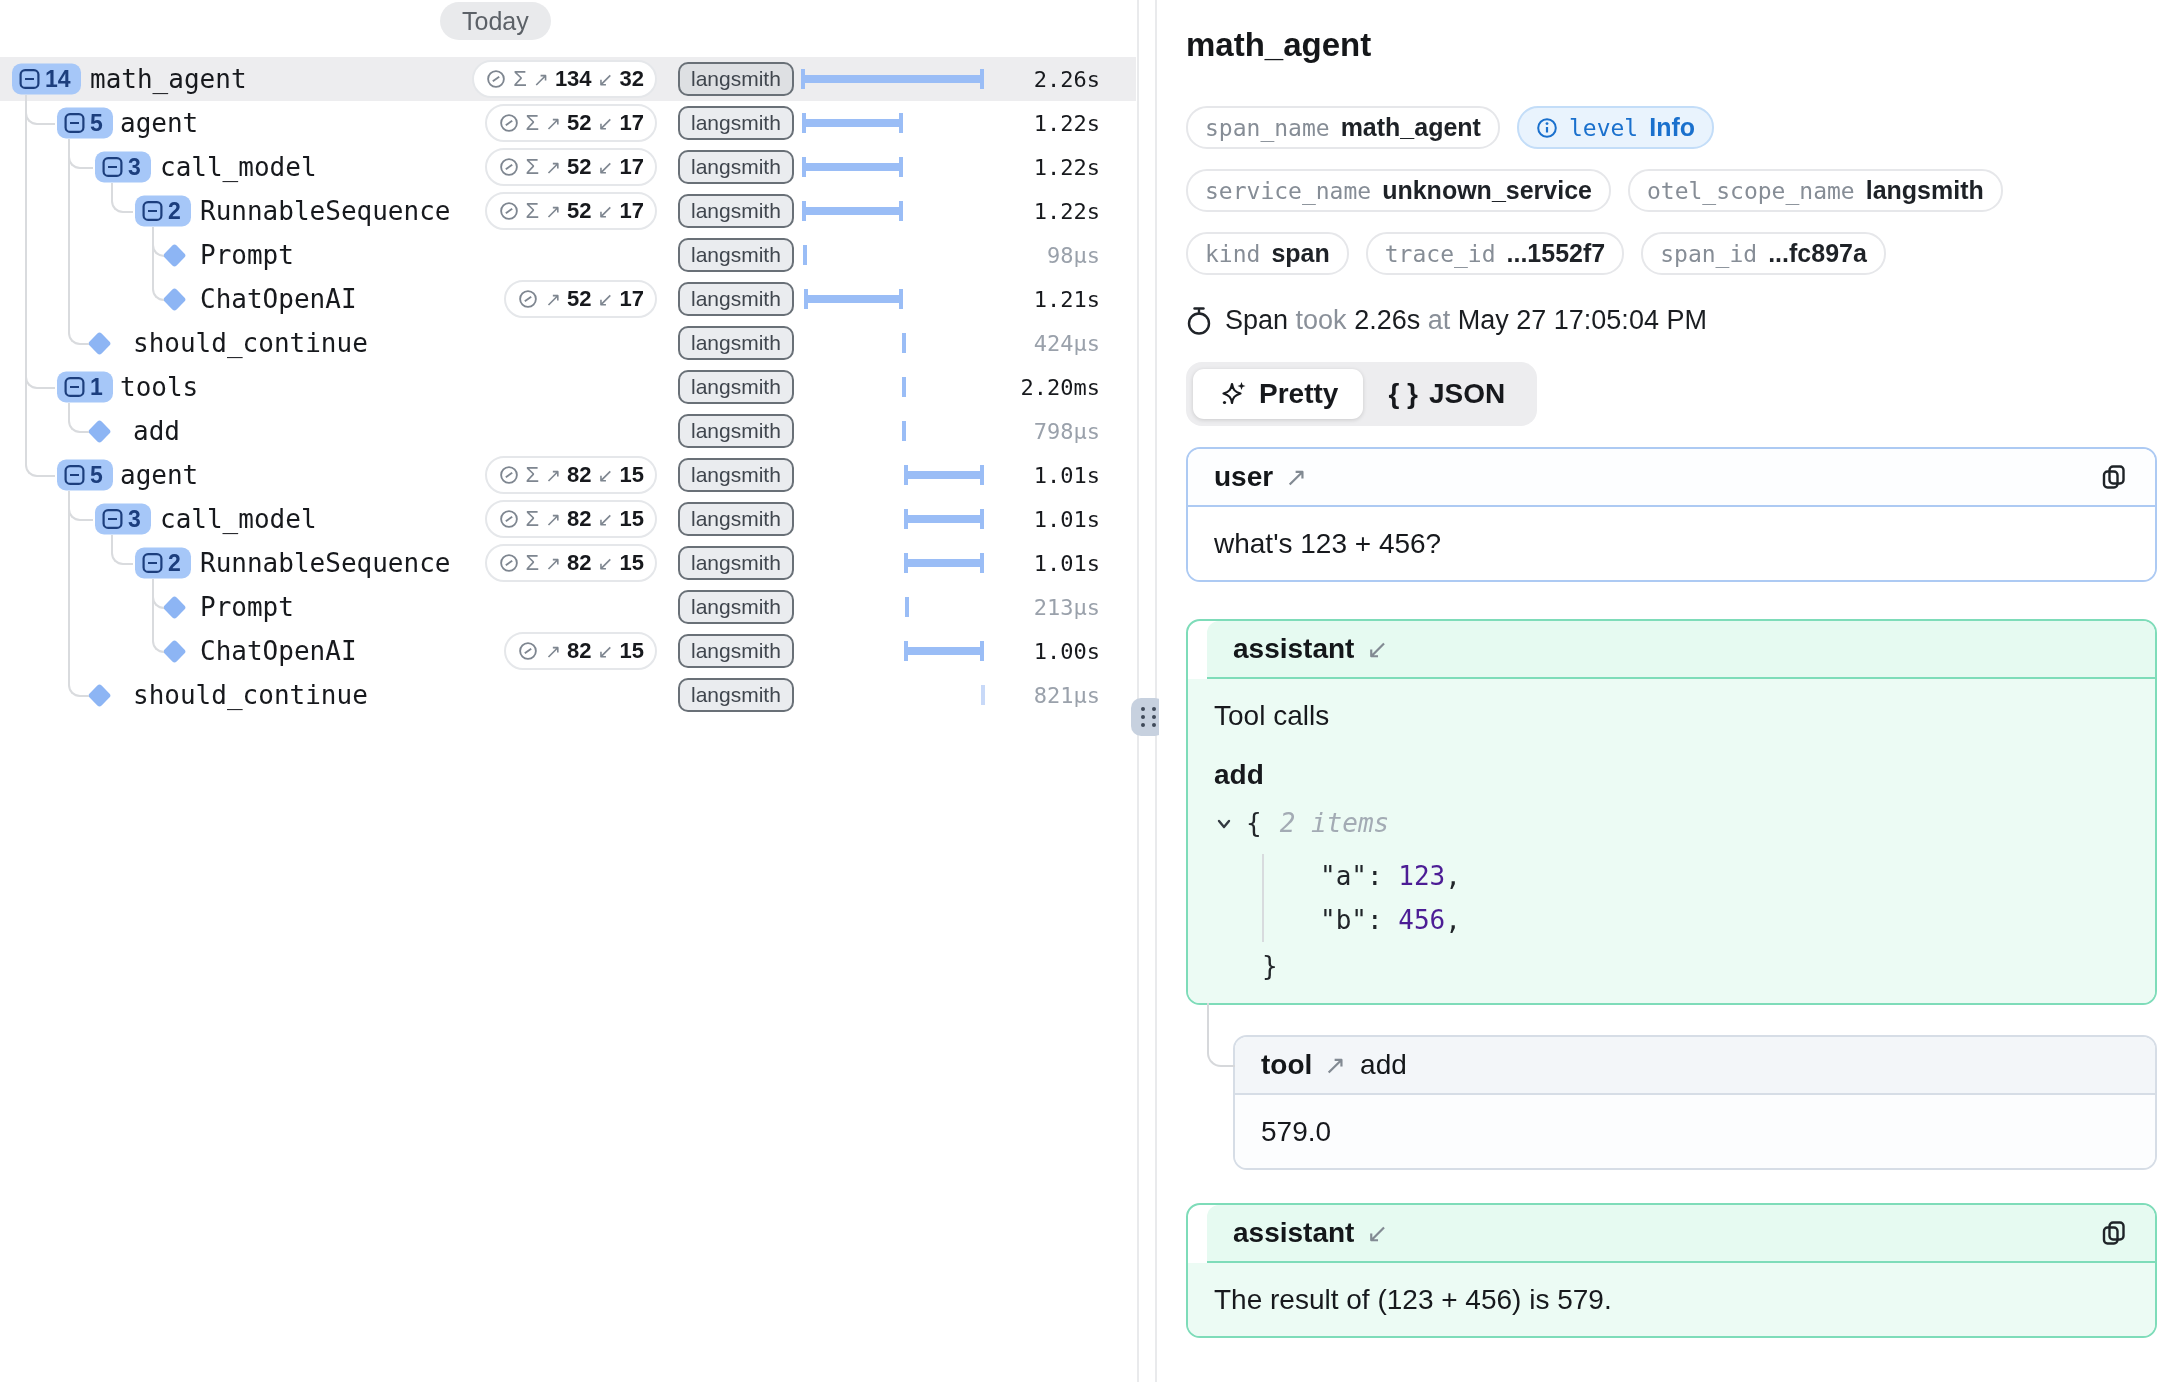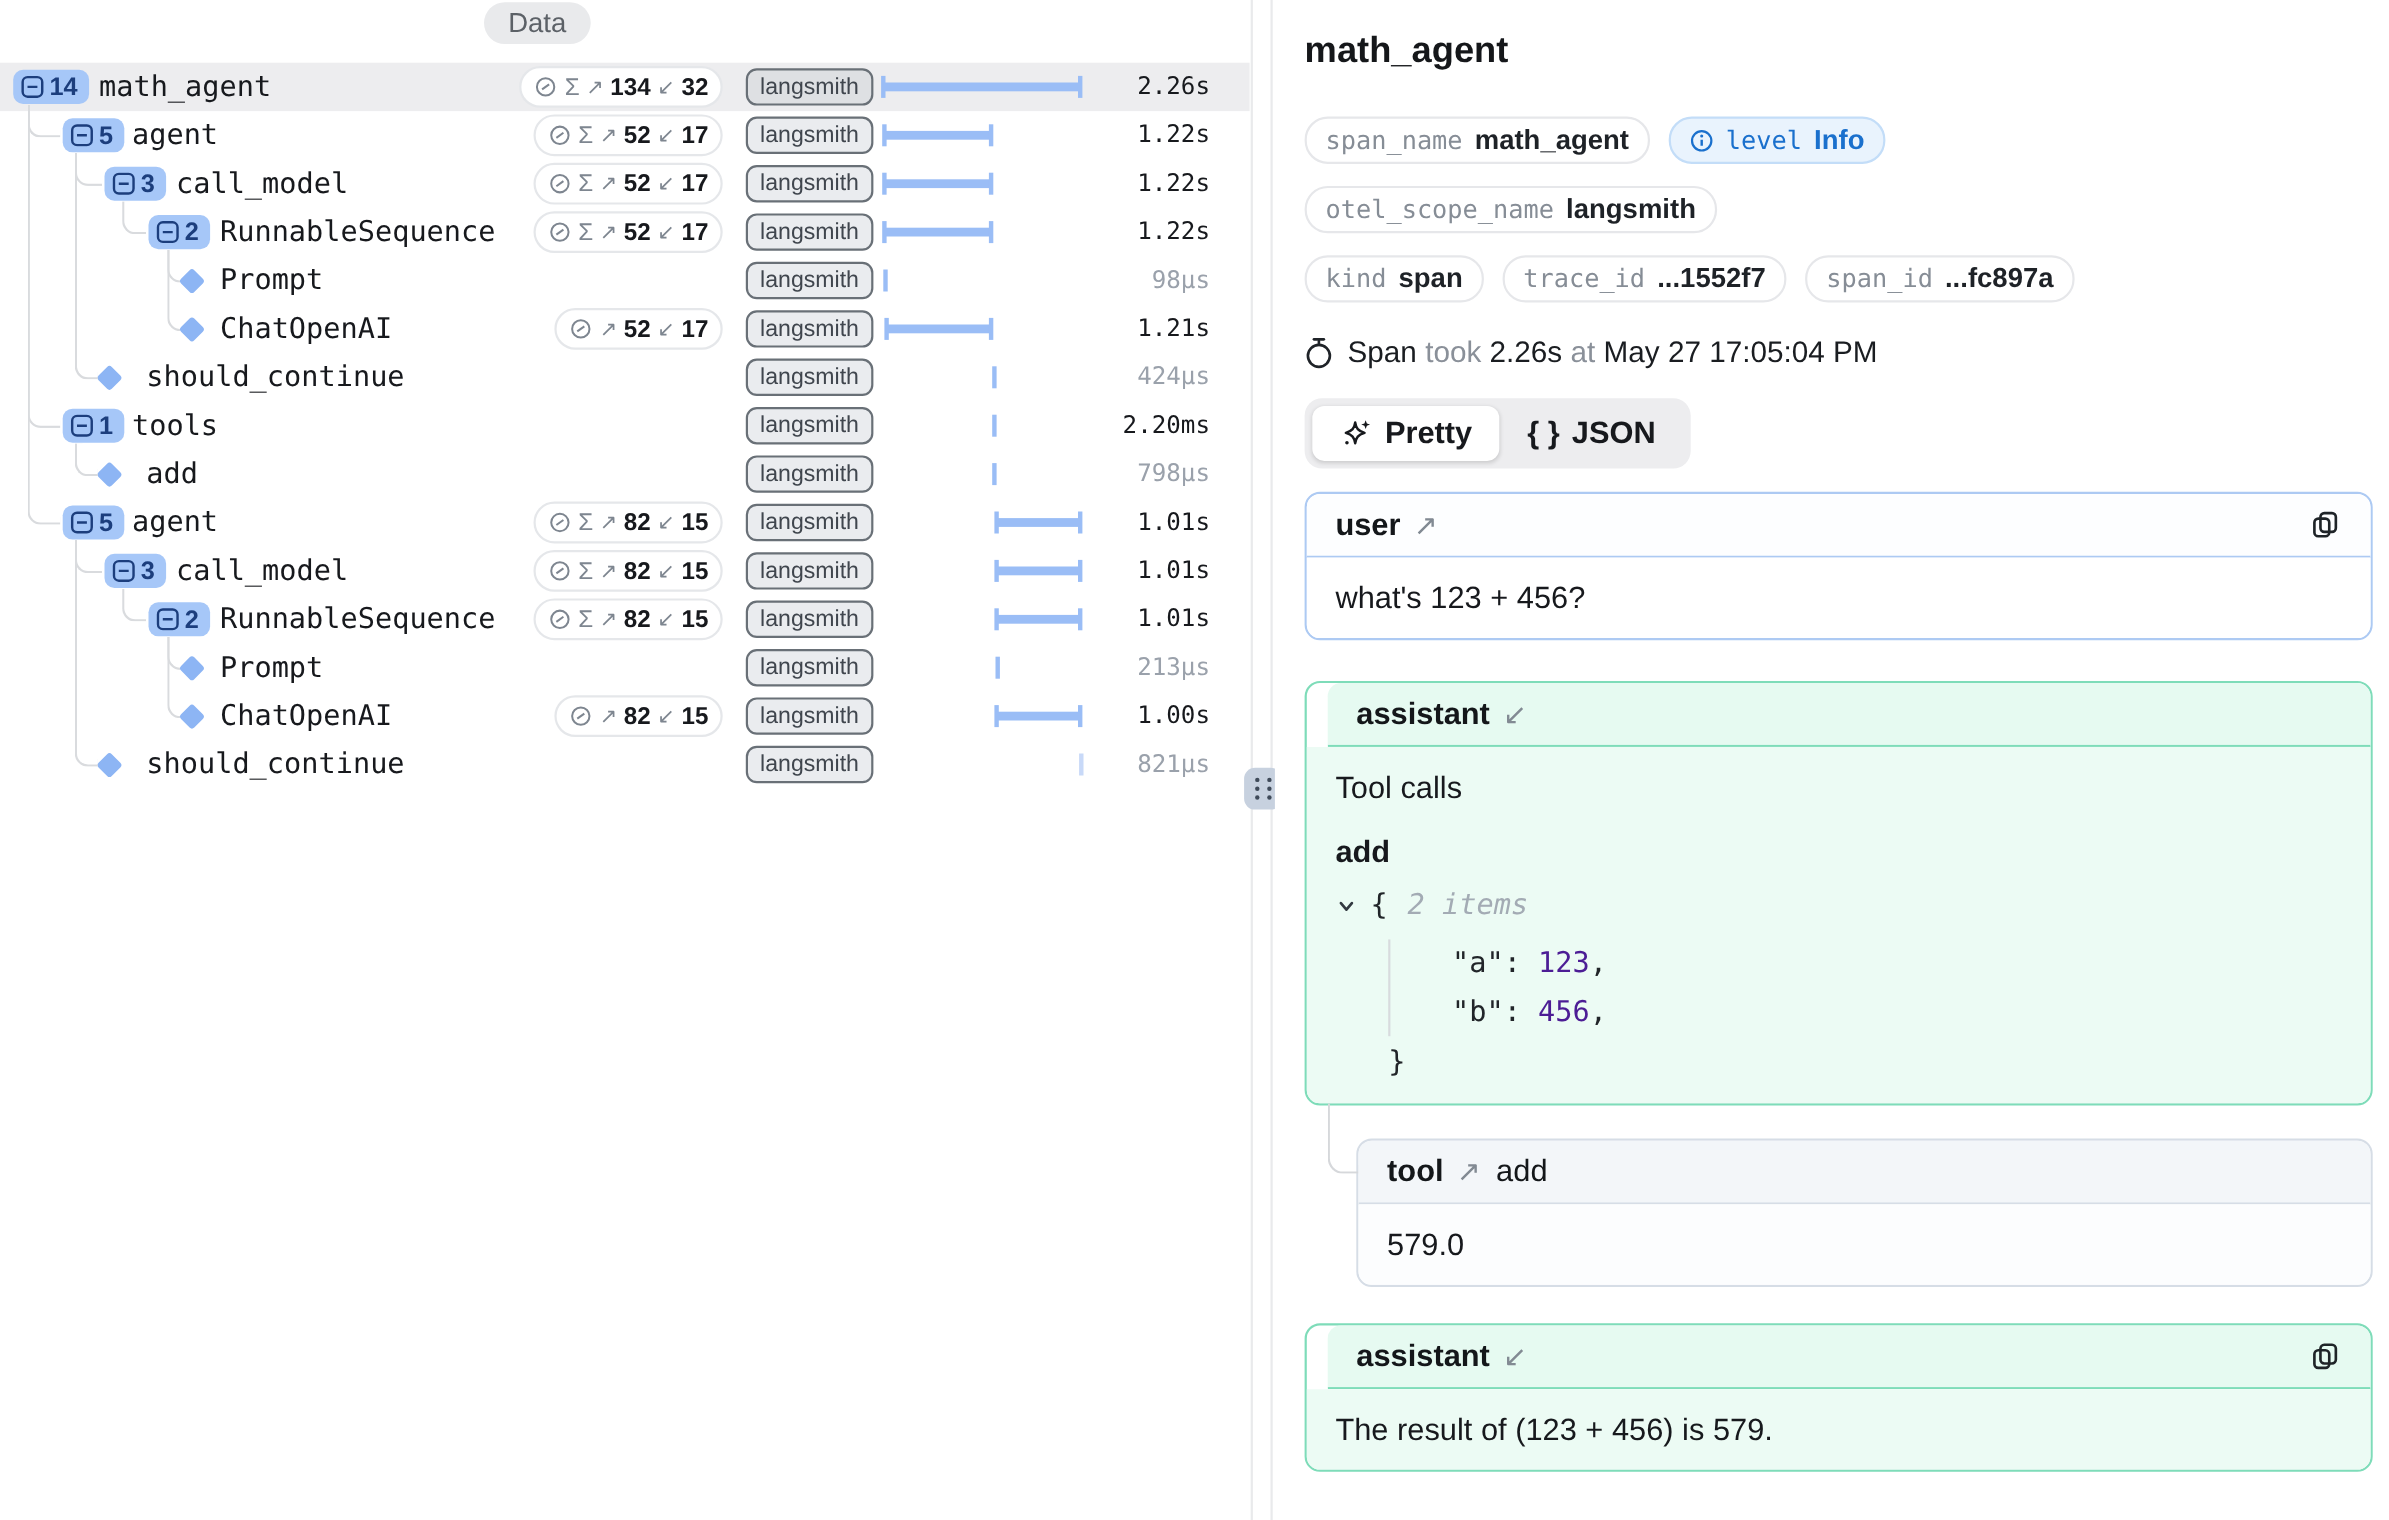--- a/index.html
+++ b/index.html
@@ -97,21 +97,21 @@
   .jentry{line-height:44px;}
   .jval{color:#4c1d95;}
   .tool-wrap{position:relative;margin-left:47px;}
   .connL{position:absolute;left:-26px;top:-32px;width:26px;height:62px;
       border-left:2px solid #d6d8db;border-bottom:2px solid #d6d8db;border-bottom-left-radius:14px;}
 </style>
 </head>
 <body>
 
 <div id="tree-panel">
-  <div id="today-pill">Data</div>
+  <div id="today-pill">Today</div>
   <div id="tree-rows">
       <div class="trow selected" style="top: 57px;">
         <span class="cbadge" style="left: 12px;">
           <svg width="21" height="21" viewBox="0 0 21 21" fill="none" stroke="#1c3e7d" stroke-width="2.2">
             <rect x="1.6" y="1.6" width="17.8" height="17.8" rx="4.5"></rect>
             <line x1="6" y1="10.5" x2="15" y2="10.5"></line>
           </svg>
           <span>14</span>
         </span>
         <span class="tname" style="left: 90px;">math_agent</span>
@@ -428,20 +428,24 @@
             <svg width="22" height="22" viewBox="0 0 22 22" fill="none">
               <circle cx="11" cy="11" r="8.8" stroke="#1a70cd" stroke-width="2"></circle>
               <line x1="11" y1="10" x2="11" y2="15.5" stroke="#1a70cd" stroke-width="2.2"></line>
               <circle cx="11" cy="6.6" r="1.4" fill="#1a70cd"></circle>
             </svg>
             <span class="k">level</span>
             <span class="v">Info</span>
           </span>
         </div>
         <div class="prow">
+          <span class="pill">
+            <span class="k">service_name</span>
+            <span class="v">unknown_service</span>
+          </span>
           <span class="pill">
             <span class="k">otel_scope_name</span>
             <span class="v">langsmith</span>
           </span>
         </div>
         <div class="prow">
           <span class="pill">
             <span class="k">kind</span>
             <span class="v">span</span>
           </span>

